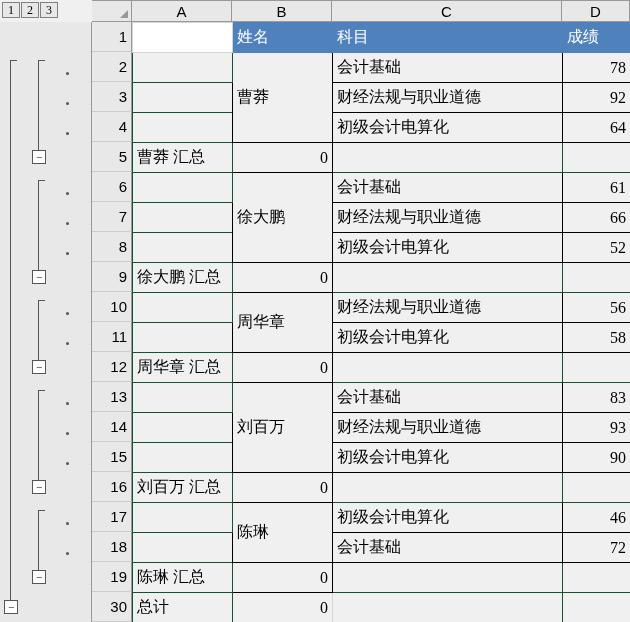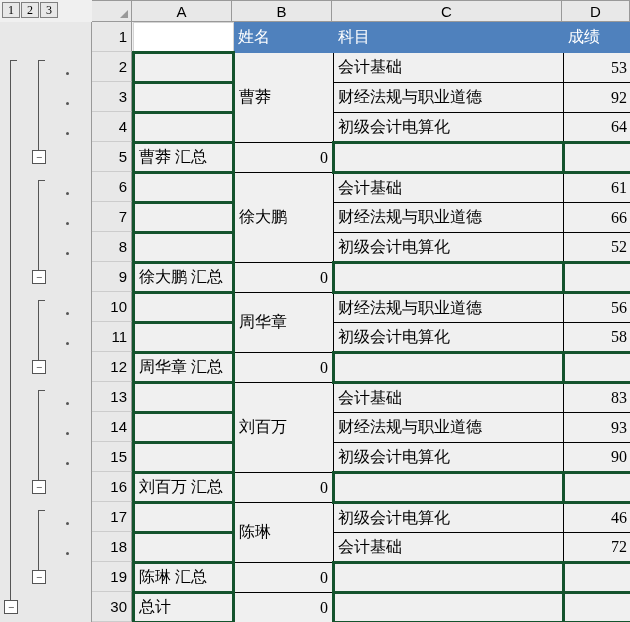--- a/index.html
+++ b/index.html
@@ -133,21 +133,21 @@
   }
   .grid td {
     height:30px;
     padding:0 4px;
     border:1px solid #000;
     vertical-align: middle;
     overflow:hidden;
     white-space:nowrap;
   }
   .grid td.noborder {
-    border:3px solid #14532d;
+    border:1px solid #14532d;
   }
   .grid td.rb { text-align:right; }
   .grid td.ct { }
   .grid .hdr td {
     background:#4f81bd;
     color:#fff;
     border:1px solid #4f81bd;
   }
   .grid .hdr td:first-child{
     background:#fff;
@@ -249,21 +249,21 @@
         <td class="noborder"></td>
         <td>姓名</td>
         <td>科目</td>
         <td>成绩</td>
       </tr>
 
       <tr>
         <td class="noborder"></td>
         <td rowspan="3" class="ct">曹莽</td>
         <td>会计基础</td>
-        <td class="rb">53</td>
+        <td class="rb">78</td>
       </tr>
       <tr>
         <td class="noborder"></td>
         <td>财经法规与职业道德</td>
         <td class="rb">92</td>
       </tr>
       <tr>
         <td class="noborder"></td>
         <td>初级会计电算化</td>
         <td class="rb">64</td>

